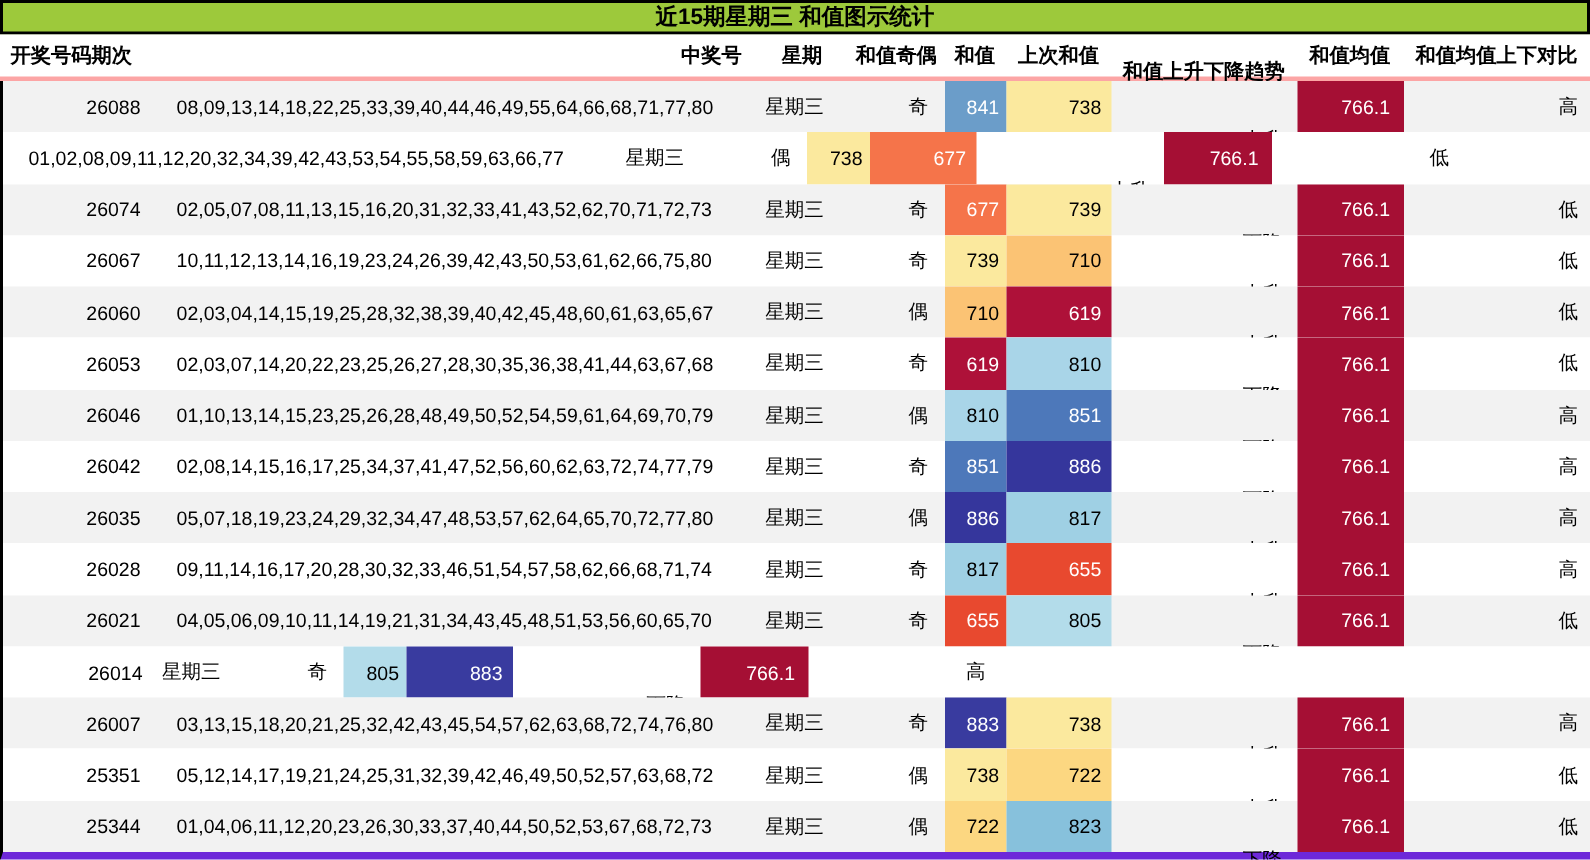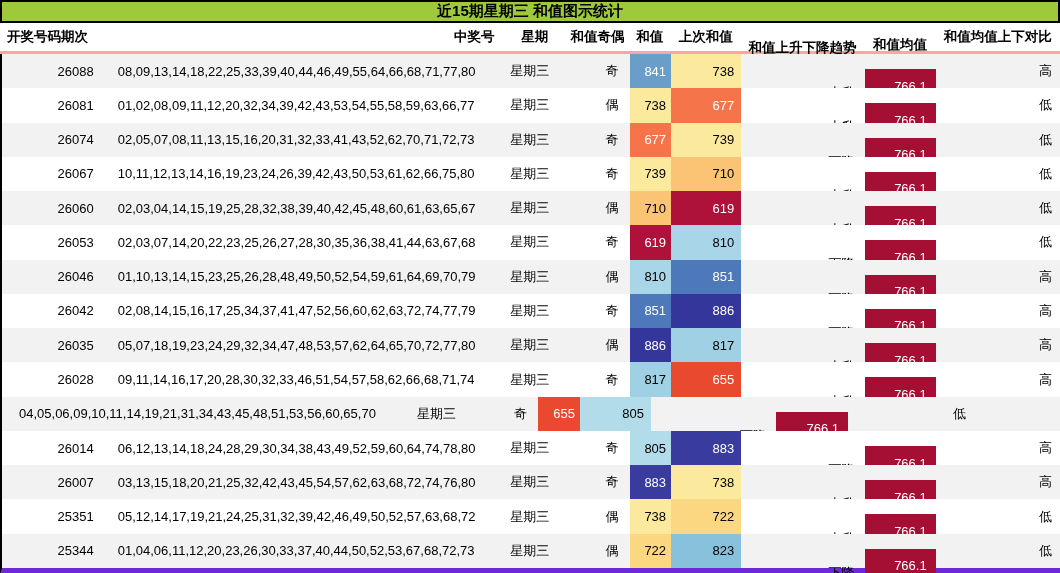--- a/index.html
+++ b/index.html
@@ -58,21 +58,21 @@
   .cell { display: flex; align-items: center; height: 100%; overflow: hidden; white-space: nowrap; }
 
   
   .c0 { width: 100px; justify-content: flex-end;  padding-right: 7px;  }
   .c1 { width: 397px; justify-content: flex-start; padding-left: 5px; margin-left: 12px;  }
   .c2 { width: 63px;  justify-content: flex-start; padding-left: 6px;  }
   .c3 { width: 64px;  justify-content: flex-end;  padding-right: 11px; }
   .c4 { width: 42px;  justify-content: flex-end;  padding-right: 5px;  }
   .c5 { width: 71px;  justify-content: flex-end;  padding-right: 7px;  }
   .c6 { width: 125px; justify-content: flex-end;  padding-right: 10px; margin-top: 22px; }
-  .c7 { width: 72px;  justify-content: flex-end;  padding-right: 9px; margin-top: 15px;  }
+  .c7 { width: 72px;  justify-content: flex-end;  padding-right: 9px;  }
   .c8 { width: 126px; justify-content: flex-end;  padding-right: 8px;  }
 
   
   .header-row .c0 { justify-content: flex-start; padding-left: 7px; }
   .header-row .c1 { justify-content: flex-end; padding-right: 9px; }
   .header-row .c2, .header-row .c3, .header-row .c4,
   .header-row .c5, .header-row .c6, .header-row .c7,
   .header-row .c8 { justify-content: center; padding: 0; }
 </style>
 </head>
@@ -100,21 +100,20 @@
         <div class="cell c1">08,09,13,14,18,22,25,33,39,40,44,46,49,55,64,66,68,71,77,80</div>
         <div class="cell c2">星期三</div>
         <div class="cell c3">奇</div>
         <div class="cell c4" style="background: rgb(107, 157, 201); color: rgb(255, 255, 255);">841</div>
         <div class="cell c5" style="background: rgb(251, 233, 158); color: rgb(0, 0, 0);">738</div>
         <div class="cell c6">上升</div>
         <div class="cell c7" style="background: rgb(165, 15, 52); color: rgb(255, 255, 255);">766.1</div>
         <div class="cell c8">高</div>
       </div>
       <div class="row">
-        <div class="cell c0">26081</div>
         <div class="cell c1">01,02,08,09,11,12,20,32,34,39,42,43,53,54,55,58,59,63,66,77</div>
         <div class="cell c2">星期三</div>
         <div class="cell c3">偶</div>
         <div class="cell c4" style="background: rgb(251, 233, 158); color: rgb(0, 0, 0);">738</div>
         <div class="cell c5" style="background: rgb(245, 116, 74); color: rgb(255, 255, 255);">677</div>
         <div class="cell c6">上升</div>
         <div class="cell c7" style="background: rgb(165, 15, 52); color: rgb(255, 255, 255);">766.1</div>
         <div class="cell c8">低</div>
       </div>
       <div class="row">
@@ -199,32 +198,32 @@
         <div class="cell c1">09,11,14,16,17,20,28,30,32,33,46,51,54,57,58,62,66,68,71,74</div>
         <div class="cell c2">星期三</div>
         <div class="cell c3">奇</div>
         <div class="cell c4" style="background: rgb(159, 208, 228); color: rgb(0, 0, 0);">817</div>
         <div class="cell c5" style="background: rgb(232, 73, 47); color: rgb(255, 255, 255);">655</div>
         <div class="cell c6">上升</div>
         <div class="cell c7" style="background: rgb(165, 15, 52); color: rgb(255, 255, 255);">766.1</div>
         <div class="cell c8">高</div>
       </div>
       <div class="row">
+        <div class="cell c0">26021</div>
         <div class="cell c1">04,05,06,09,10,11,14,19,21,31,34,43,45,48,51,53,56,60,65,70</div>
         <div class="cell c2">星期三</div>
         <div class="cell c3">奇</div>
         <div class="cell c4" style="background: rgb(232, 73, 47); color: rgb(255, 255, 255);">655</div>
         <div class="cell c5" style="background: rgb(179, 220, 234); color: rgb(0, 0, 0);">805</div>
         <div class="cell c6">下降</div>
         <div class="cell c7" style="background: rgb(165, 15, 52); color: rgb(255, 255, 255);">766.1</div>
         <div class="cell c8">低</div>
       </div>
       <div class="row">
         <div class="cell c0">26014</div>
-        <div class="cell c1">06,12,13,14,18,24,28,29,30,34,38,43,49,52,59,60,64,74,78,80</div>
         <div class="cell c2">星期三</div>
         <div class="cell c3">奇</div>
         <div class="cell c4" style="background: rgb(179, 220, 234); color: rgb(0, 0, 0);">805</div>
         <div class="cell c5" style="background: rgb(57, 59, 159); color: rgb(255, 255, 255);">883</div>
         <div class="cell c6">下降</div>
         <div class="cell c7" style="background: rgb(165, 15, 52); color: rgb(255, 255, 255);">766.1</div>
         <div class="cell c8">高</div>
       </div>
       <div class="row">
         <div class="cell c0">26007</div>

